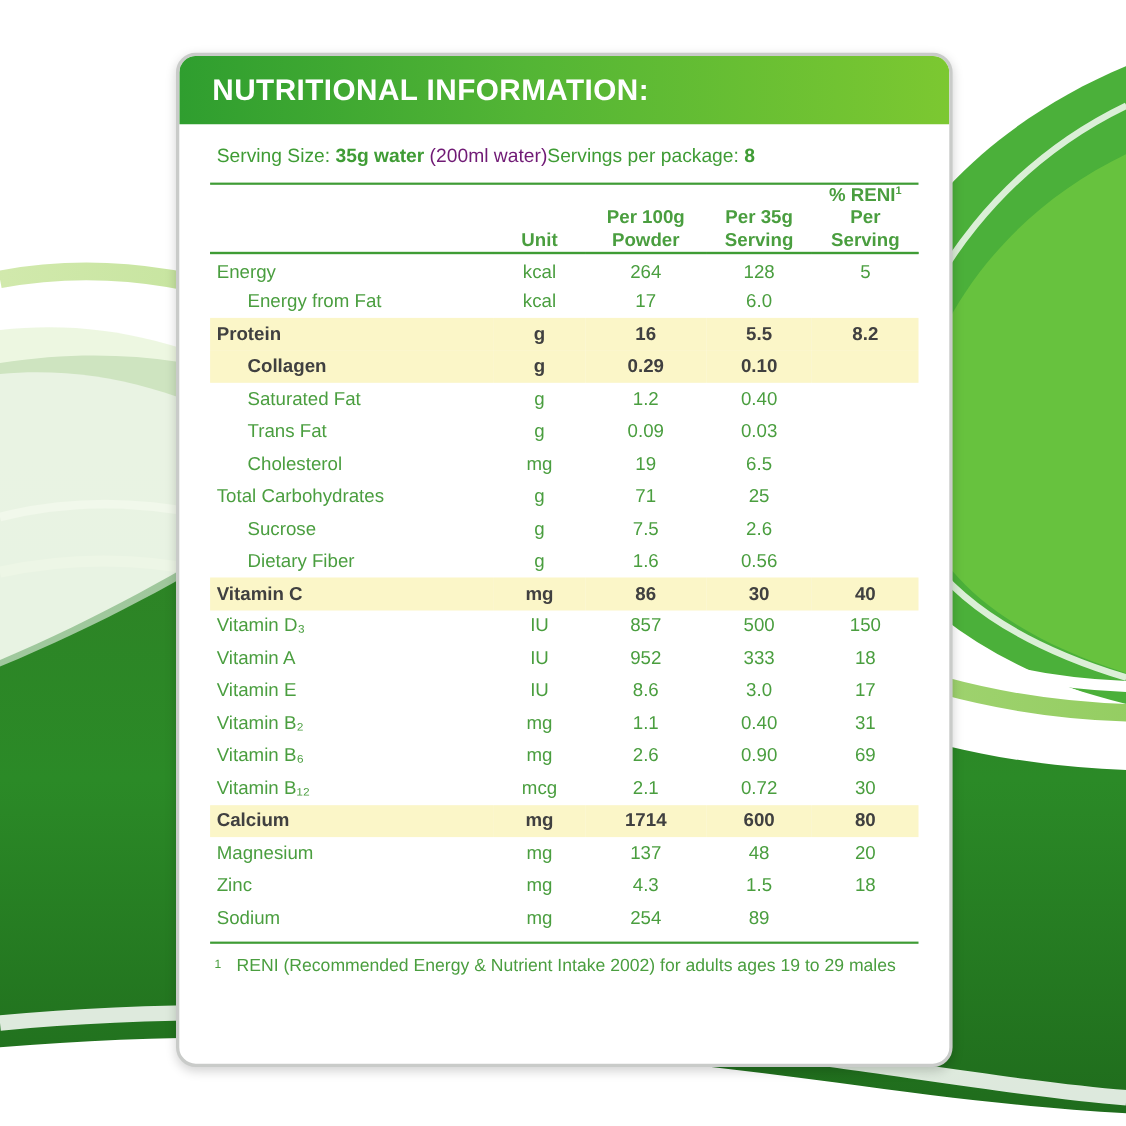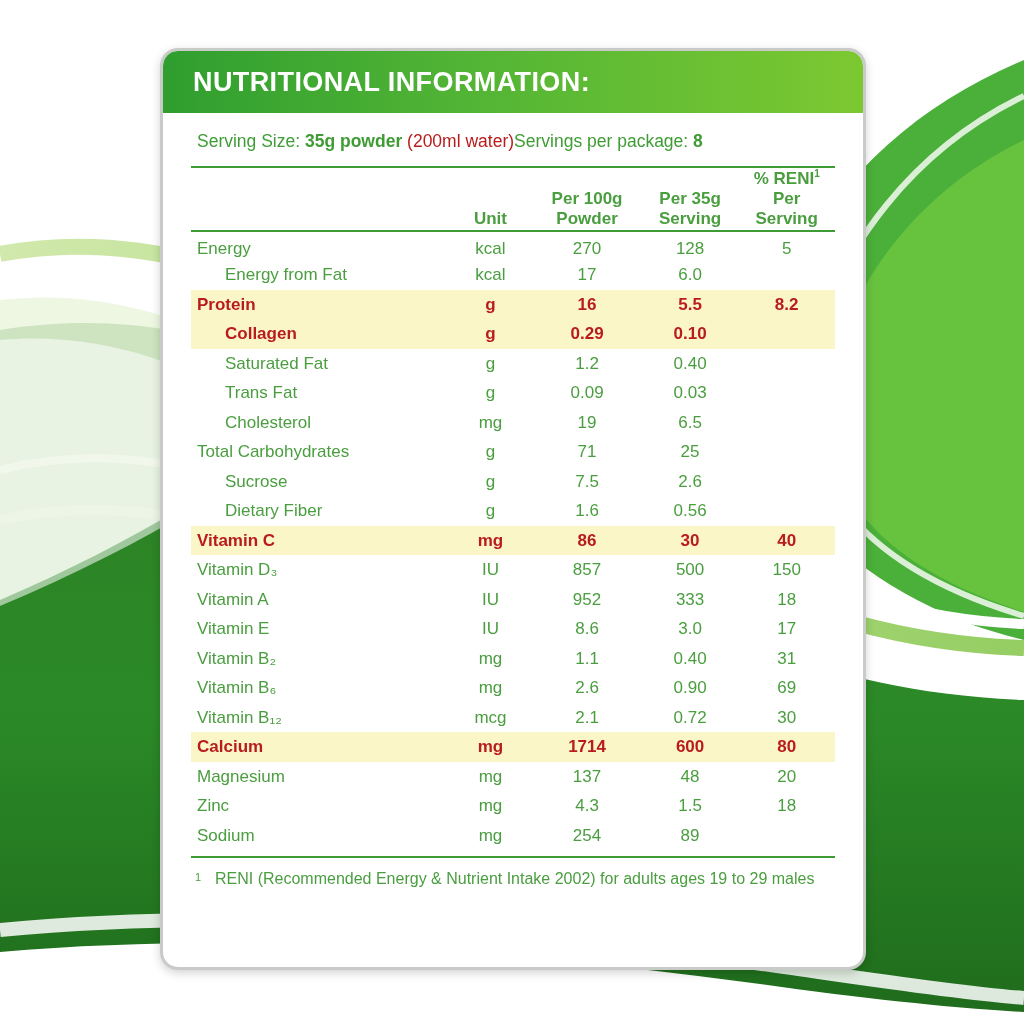--- a/index.html
+++ b/index.html
@@ -62,21 +62,21 @@
     display: flex;
     align-items: baseline;
     padding: 18px 2px 14px 6px;
     border-bottom: 2px solid #3f9c35;
     font-size: 17.5px;
     color: #3f9c35;
   }
   .serving-left { flex: 0 0 auto; }
   .serving-right { }
   .serving-row b { font-weight: bold; color: #3f9c35; }
-  .serving-row .light { color: #b91c1c; }
+  .serving-row .light { color: #701a75; }
 
   
   table.nutri {
     width: 100%;
     border-collapse: collapse;
     table-layout: fixed;
   }
   table.nutri th, table.nutri td {
     color: #4a9e3f;
     font-size: 17px;
@@ -100,21 +100,21 @@
   col.c-100  { width: 17%; }
   col.c-35   { width: 15%; }
   col.c-reni { width: 15%; }
 
   tbody td { height: 29.5px; vertical-align: middle; }
   tbody td.name { text-align: left; padding-left: 6px; }
   tbody td.unit, tbody td.v1, tbody td.v2, tbody td.v3 { text-align: center; }
   tbody tr.indent td.name { padding-left: 34px; }
   tbody tr.first td { padding-top: 6px; }
 
-  tbody tr.hl td { background: #fbf6c8; font-weight: bold; color: #b91c1c; }
+  tbody tr.hl td { background: #fbf6c8; font-weight: bold; color: #404040; }
 
   table.nutri { position: relative; z-index: 1; }
   sup { font-size: 10px; vertical-align: super; }
 
   .table-bottom-rule {
     border-top: 2px solid #3f9c35;
     margin: 6px 0 0 0;
   }
 
   .footnote {
@@ -176,21 +176,21 @@
 <div class="card">
 
   <div class="card-header">
     <h1>NUTRITIONAL INFORMATION:</h1>
   </div>
 
   <div class="card-body">
 
     <div class="serving-row">
       <div class="serving-left">
-        <span>Serving Size: </span><b>35g powder</b><span class="light"> (200ml water)</span>
+        <span>Serving Size: </span><b>35g water</b><span class="light"> (200ml water)</span>
       </div>
       <div class="serving-right">
         <span>Servings per package: </span><b>8</b>
       </div>
     </div>
 
     <table class="nutri">
       <colgroup>
         <col class="c-name">
           <col class="c-unit">
@@ -213,21 +213,21 @@
           <th>
             <span>% RENI</span><sup>1</sup><span> Per</span><br>
             <span>Serving</span>
           </th>
         </tr>
       </thead>
       <tbody id="tbody">
           <tr class="first">
             <td class="name">Energy</td>
             <td class="unit">kcal</td>
-            <td class="v1">270</td>
+            <td class="v1">264</td>
             <td class="v2">128</td>
             <td class="v3">5</td>
           </tr>
           <tr class="indent">
             <td class="name">Energy from Fat</td>
             <td class="unit">kcal</td>
             <td class="v1">17</td>
             <td class="v2">6.0</td>
             <td class="v3"></td>
           </tr>

